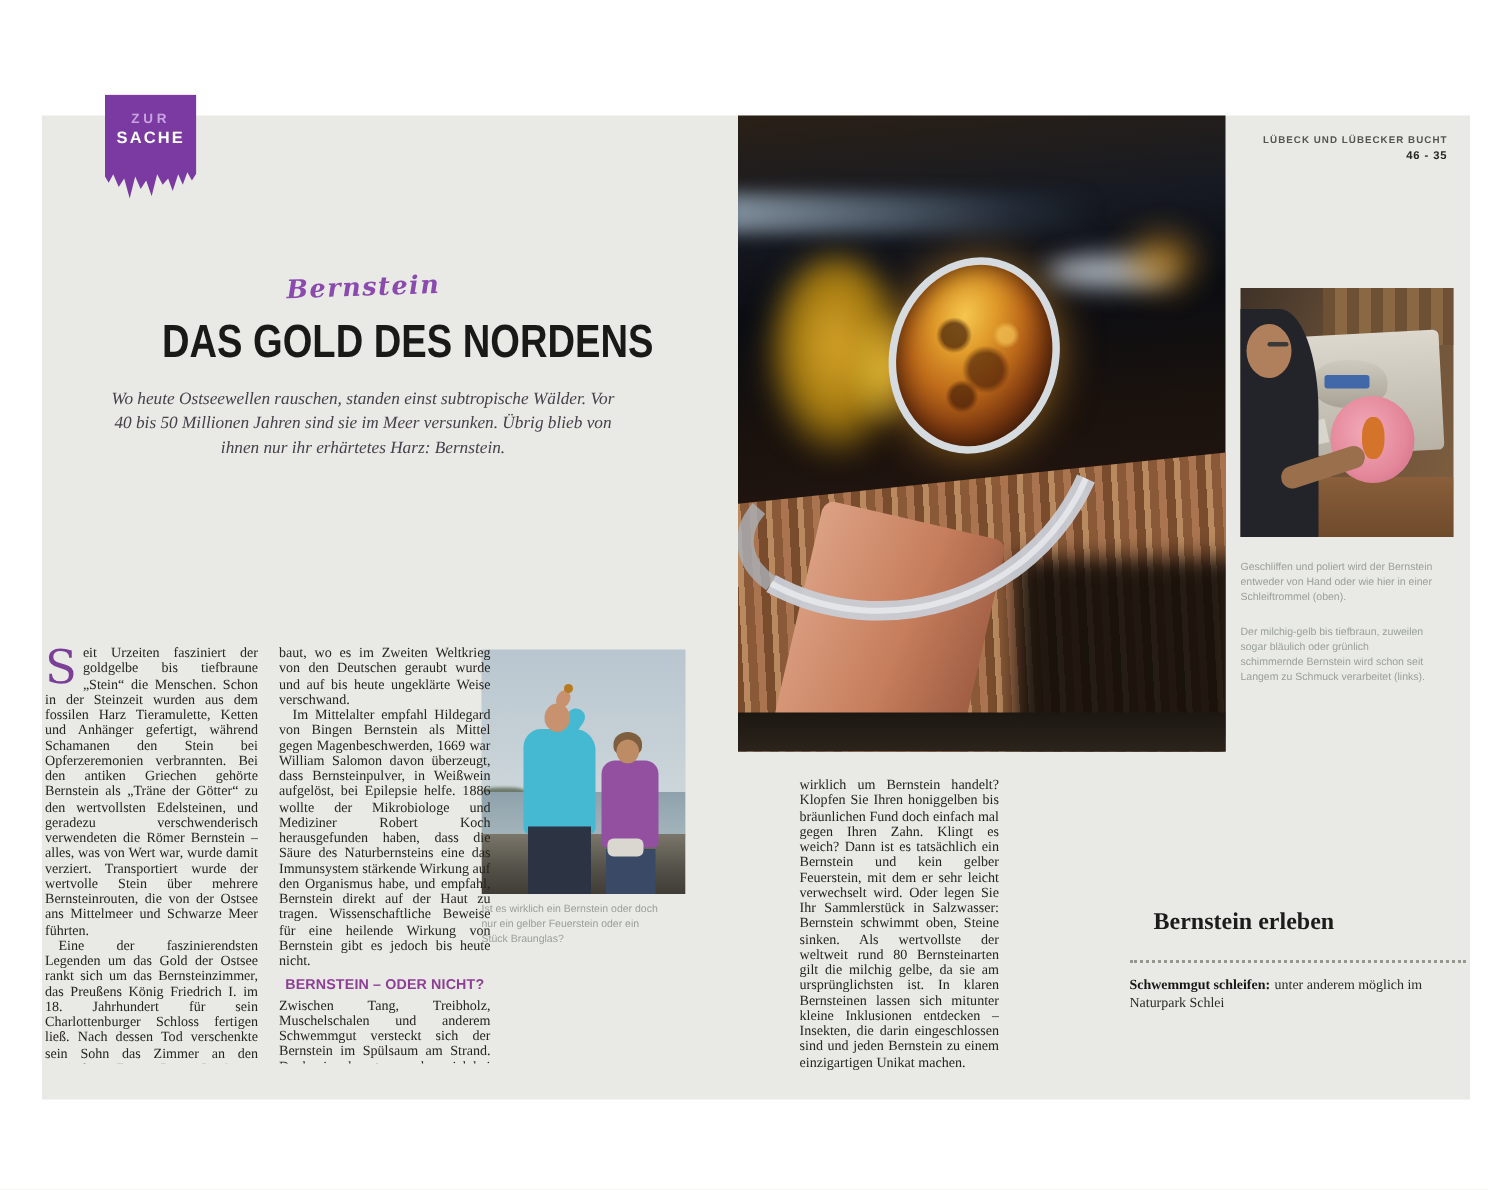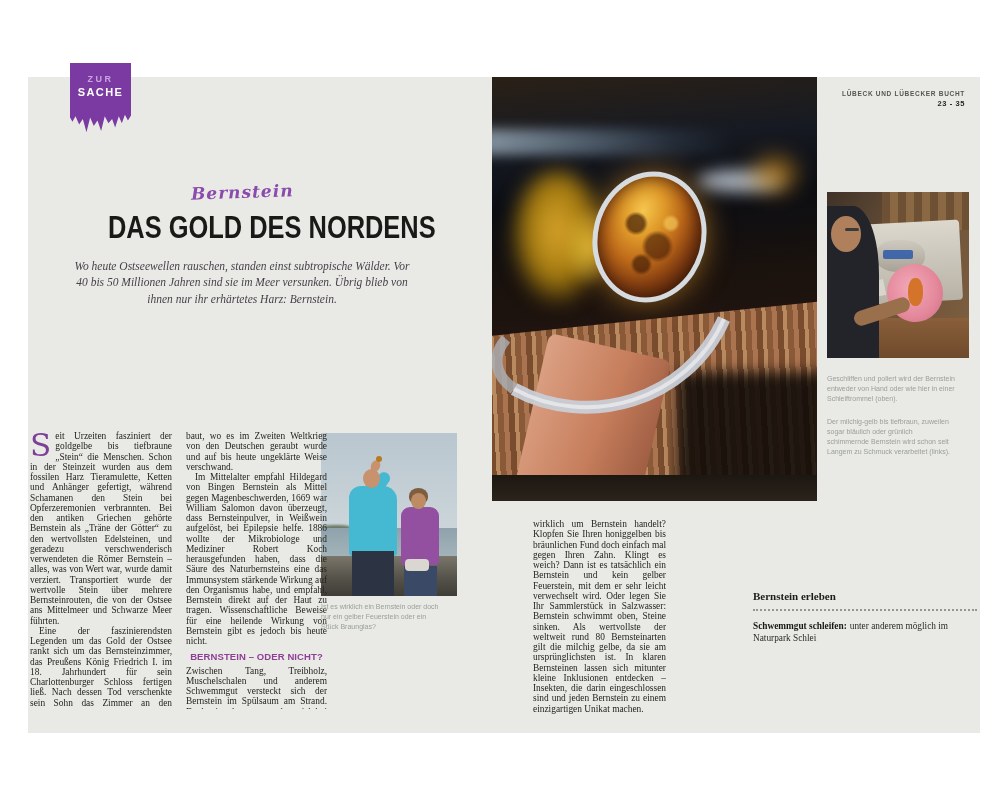--- a/index.html
+++ b/index.html
@@ -43,21 +43,21 @@
            color:#8d3f96;margin:6px 0 3px 0;text-align:center;}
 
   
   .caption{position:absolute;font-family:"Liberation Sans",sans-serif;font-size:7px;line-height:10px;color:#9aa098;}
   #cap-beach{left:321px;top:602px;width:124px;}
   #cap-workshop{left:827px;top:374px;width:128px;}
   #cap-jewelry{left:827px;top:417px;width:128px;}
 
   
   .infobox{position:absolute;left:753px;top:590px;width:224px;}
-  .infobox h3{margin:0;font-size:11px;font-weight:bold;color:#1c1c1a;font-family:"Liberation Serif",serif;}
+  .infobox h3{margin:16px;font-size:16px;font-weight:bold;color:#1c1c1a;font-family:"Liberation Serif",serif;}
   .infobox .rule{border-top:2px dotted #96968e;margin:7px 0 10px 0;height:0;}
   .infobox .item{font-size:9.3px;line-height:11.5px;color:#2a2a26;margin-bottom:9px;}
   .infobox .ib-bold{font-weight:bold;color:#171715;margin-right:3px;}
 
   
   .photo{position:absolute;overflow:hidden;}
   .photo *{position:absolute;}
 
   #photo-main{left:492px;top:77px;width:325px;height:424px;
     background:linear-gradient(175deg,#2a2016 0%,#171a22 16%,#0b0d13 30%,#1a120d 48%,#221510 62%,#120d09 100%);}
@@ -126,21 +126,21 @@
 
   <div class="page-bg"></div>
 
   <div class="badge">
     <div class="l1">ZUR</div>
     <div class="l2">SACHE</div>
   </div>
 
   <div class="pagehead">
     <div class="kicker">LÜBECK UND LÜBECKER BUCHT</div>
-    <div class="pages">23 - 35</div>
+    <div class="pages">46 - 35</div>
   </div>
 
   <div class="titleblock">
     <div><span class="script">Bernstein</span></div>
     <div class="headline">
       <span>DAS GOLD DES NORDENS</span>
     </div>
     <div class="intro">Wo heute Ostseewellen rauschen, standen einst subtropische Wälder. Vor 40 bis 50 Millionen Jahren sind sie im Meer versunken. Übrig blieb von ihnen nur ihr erhärtetes Harz: Bernstein.</div>
   </div>
 

